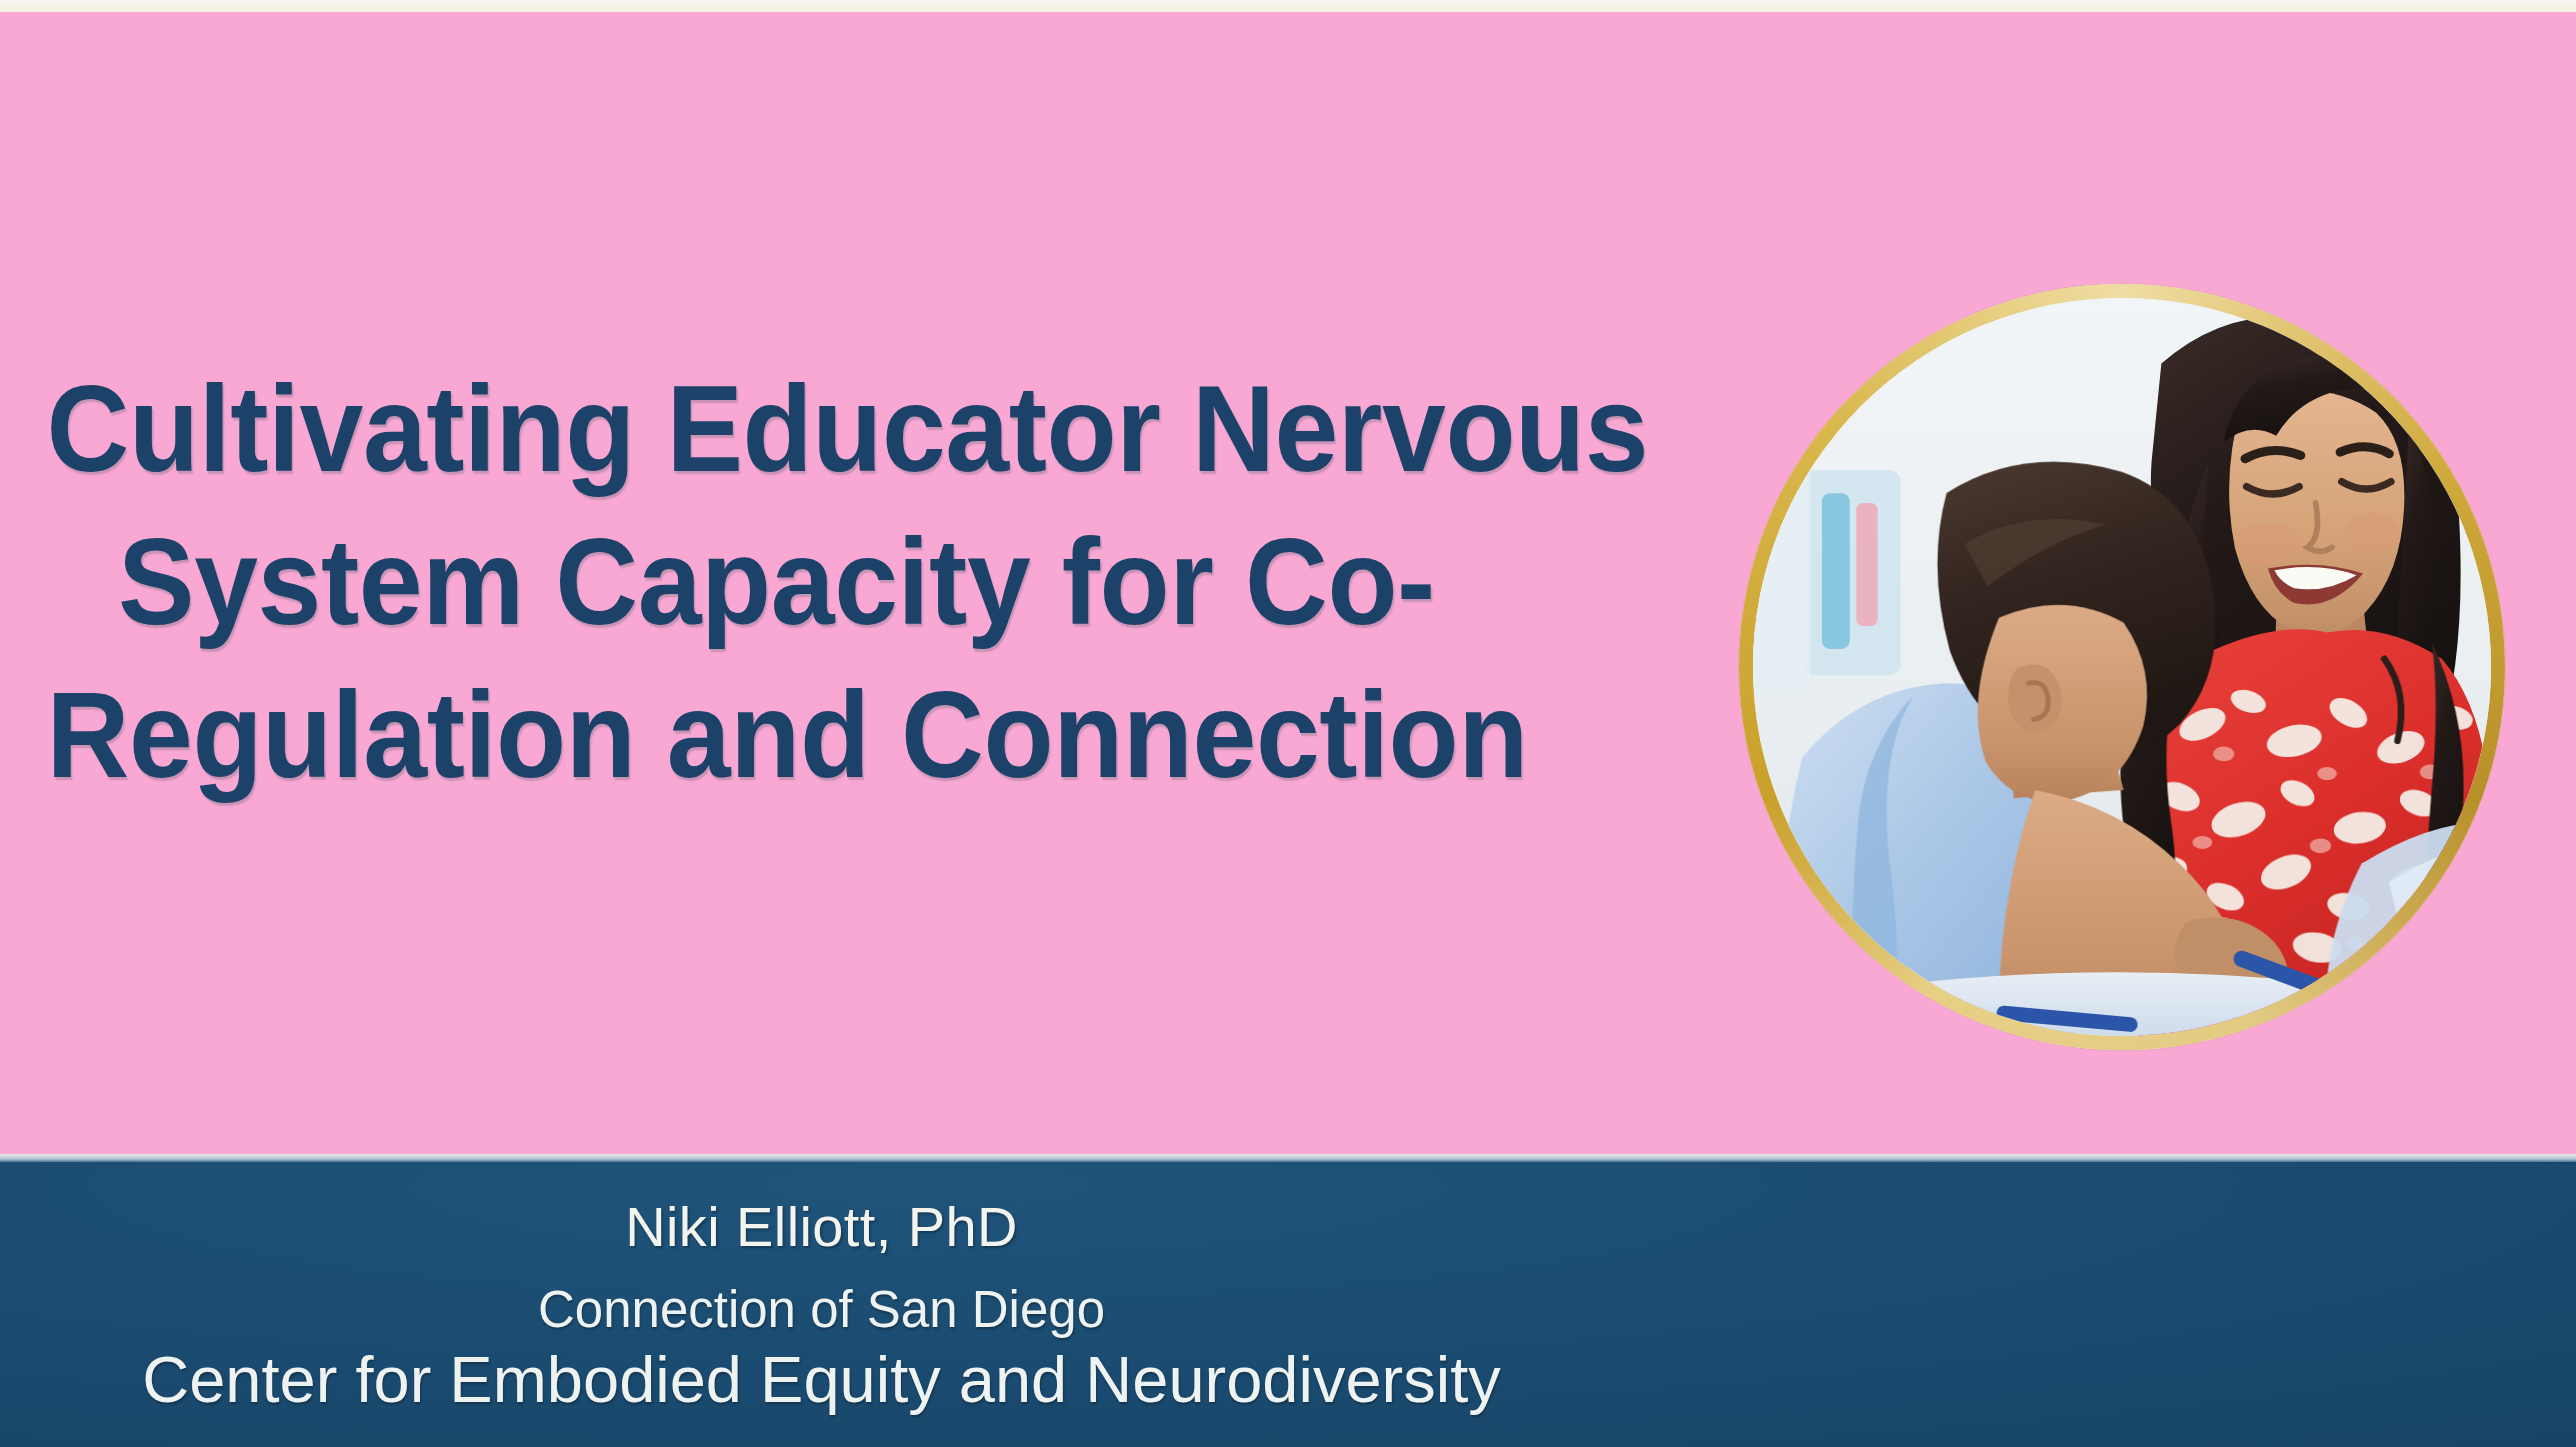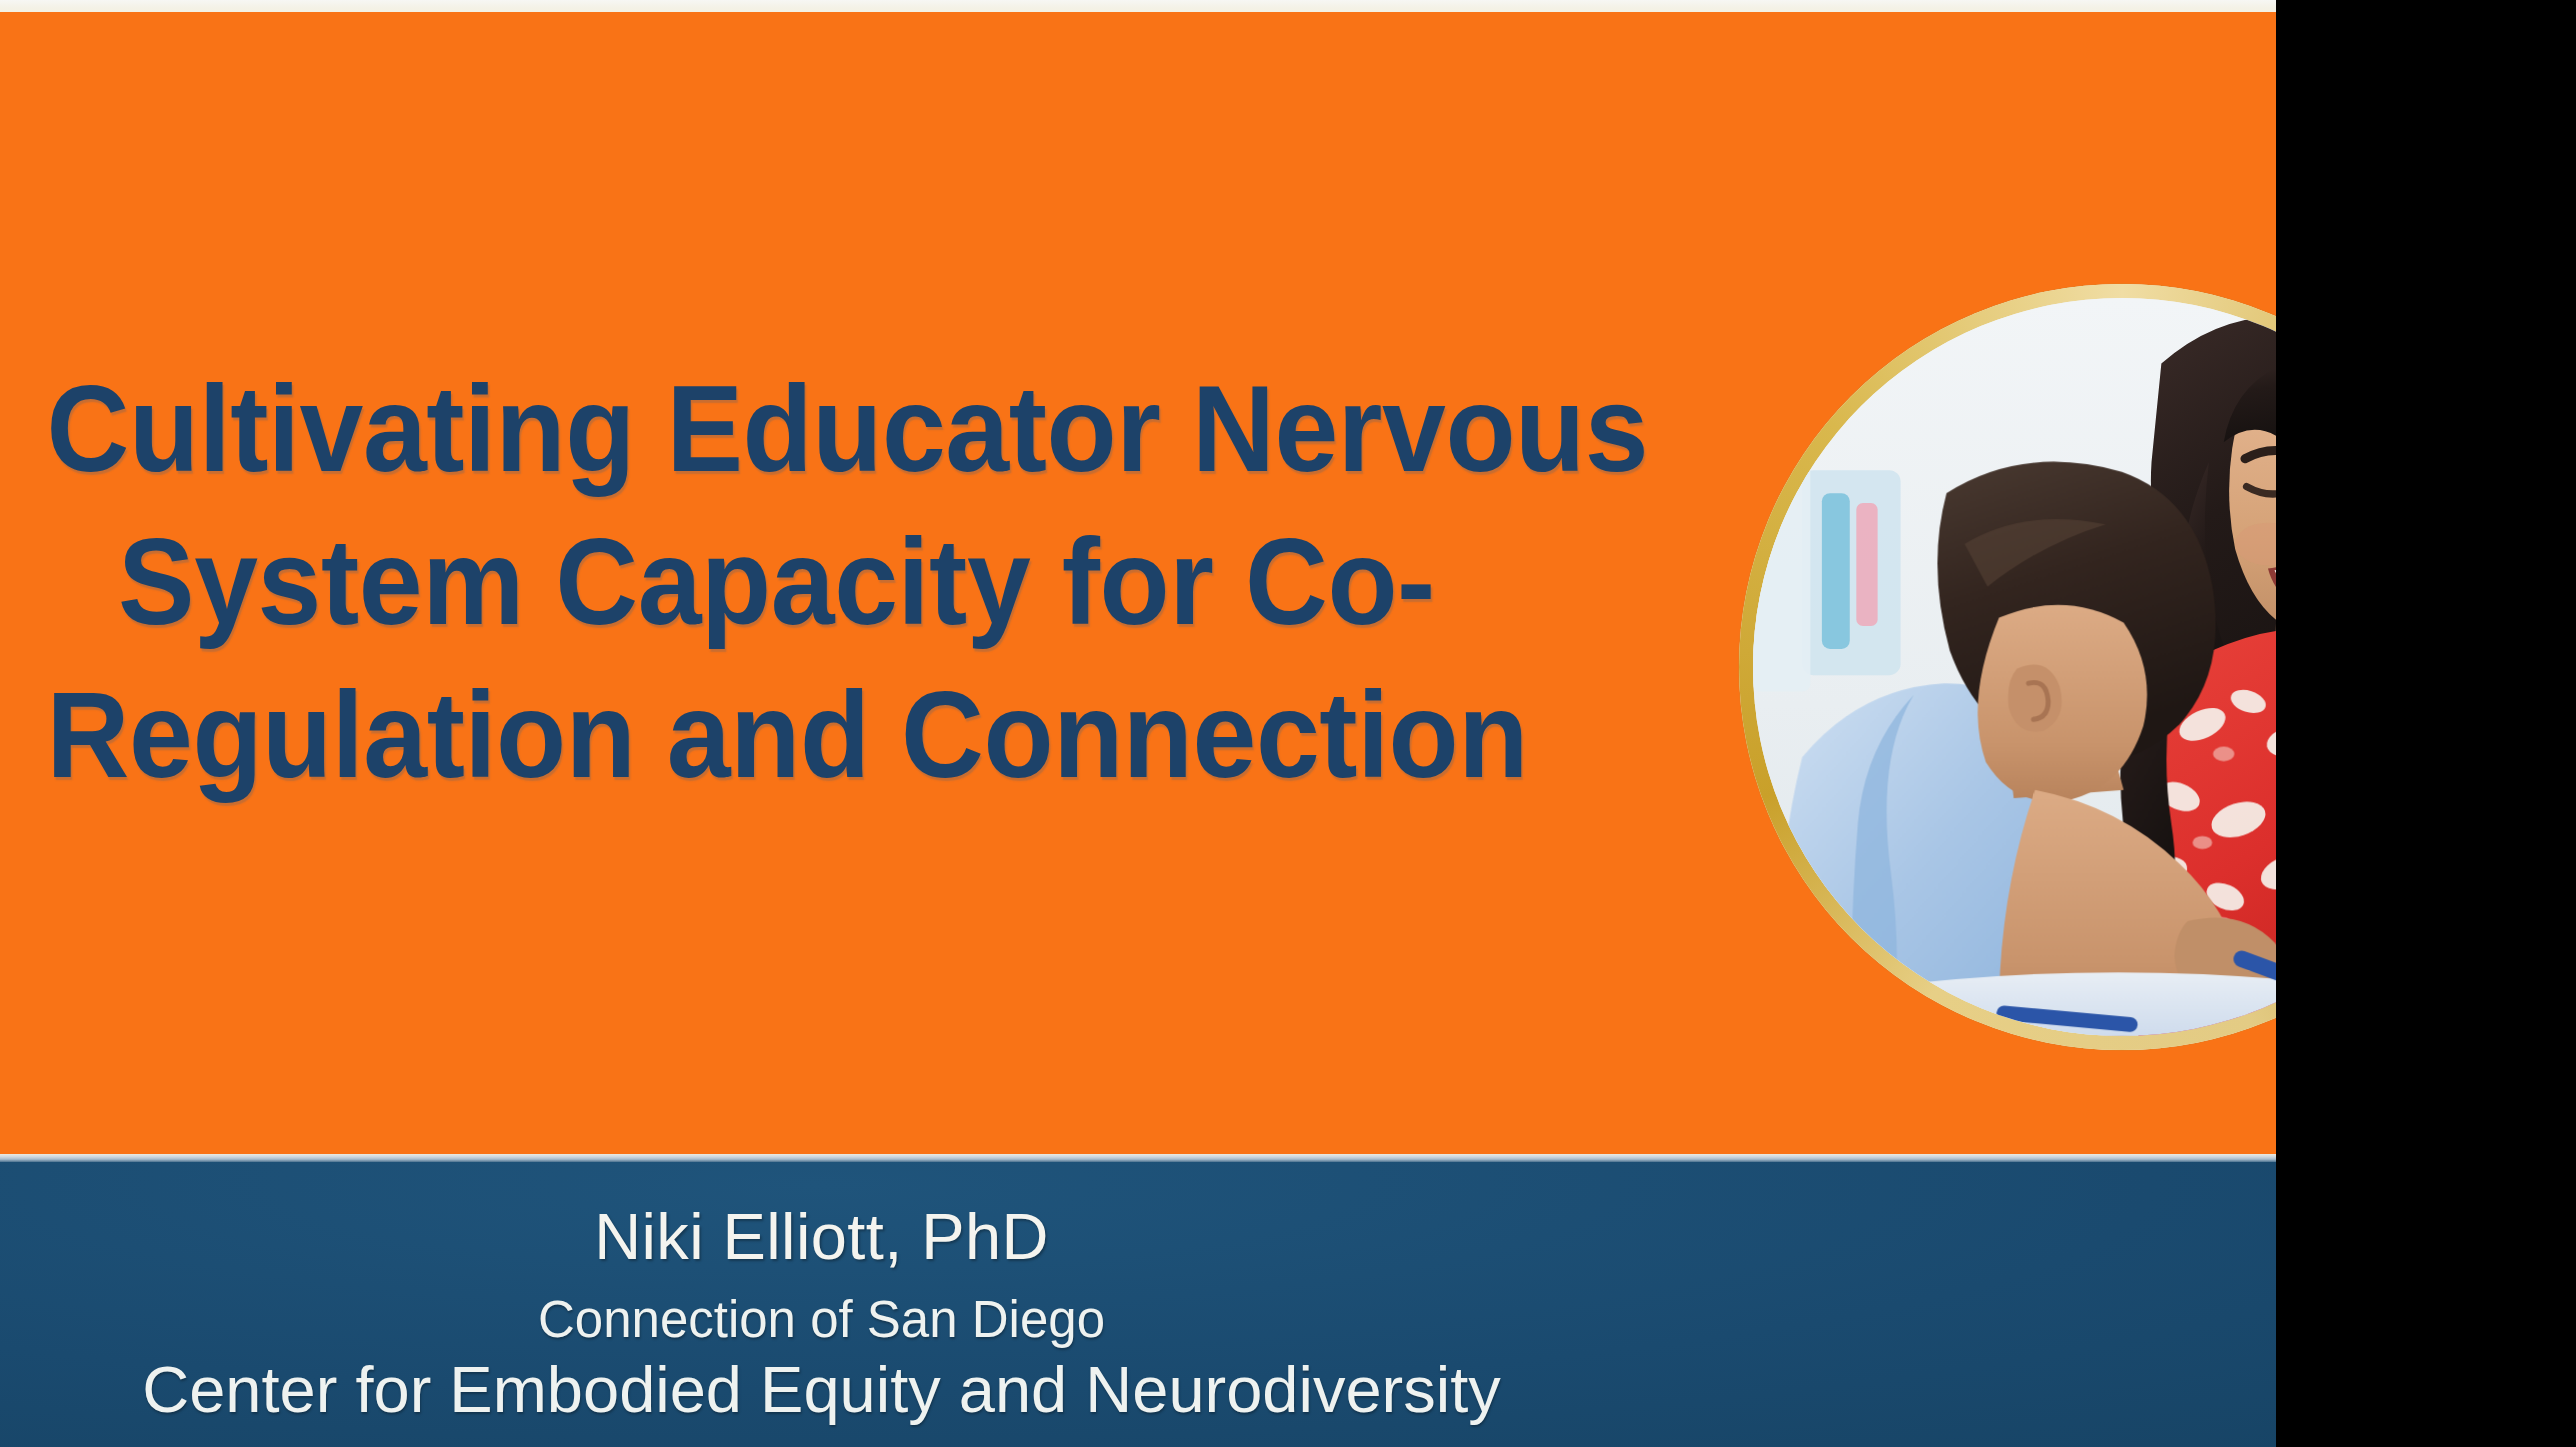--- a/index.html
+++ b/index.html
@@ -2,24 +2,24 @@
 <html style="font-size:13px"><head>
 <meta charset="utf-8">
 <style>
   html, body {
     margin: 0;
     padding: 0;
     background: #000;
   }
   .slide {
     position: relative;
-    width: 2276px;
+    width: 2576px;
     height: 1448px;
     overflow: hidden;
-    background: #f97316;
+    background: #f9a8d4;
     font-family: "Liberation Sans", sans-serif;
     text-decoration: underline;
   }
   
   .top-sliver {
     position: absolute;
     left: 0; top: 0;
     width: 100%;
     height: 11.5px;
     background: linear-gradient(180deg, #f7f7f4 0%, #f4f2e7 60%, #f4f1e3 100%);
@@ -103,22 +103,22 @@
     background: radial-gradient(130% 160% at 36% 8%, #1f547b 0%, #1a4a6f 45%, #15405f 100%);
   }
   .bar-inner {
     position: absolute;
     left: 0;
     top: 0;
     width: 1643px;
     text-align: center;
   }
   .presenter-name {
-    margin-top: 32px;
-    font-size: 65px;
+    margin-top: 22px;
+    font-size: 56px;
     line-height: 85px;
     font-weight: 400;
     color: #f4f4ef;
     letter-spacing: 0.4px;
     white-space: nowrap;
     text-shadow: 1.6px 1.6px 2.5px rgba(0,0,0,0.30);
   }
   .presenter-org {
     margin-top: 11.5px;
     font-size: 51px;

